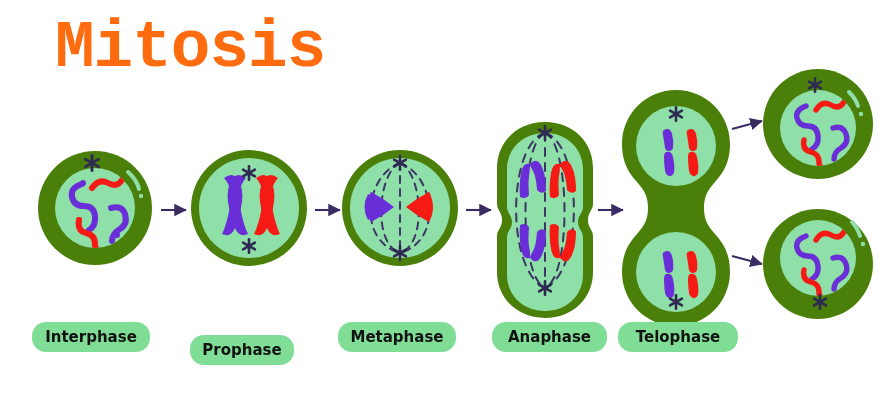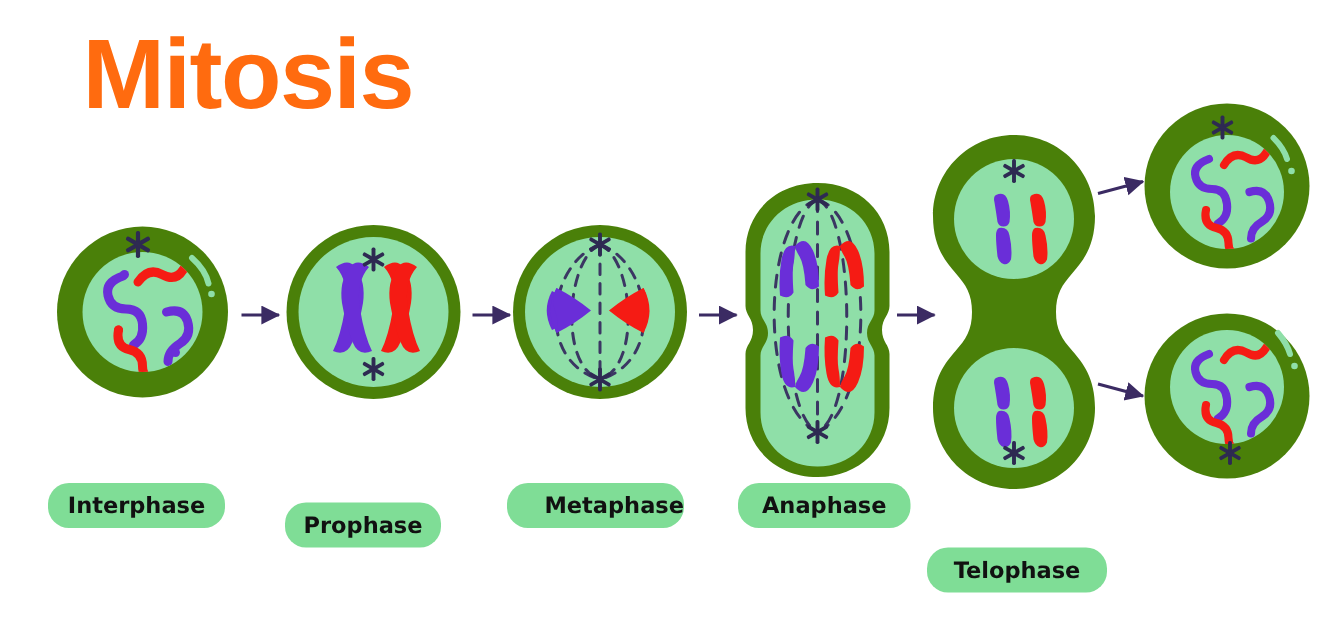--- a/index.html
+++ b/index.html
@@ -4,21 +4,21 @@
 <style>
   html,body{margin:0;padding:0;}
   body{
     width:887px;height:416px;background:#ffffff;
     font-family:"Liberation Sans", sans-serif;
     overflow:hidden;position:relative;
   }
   #stage{position:absolute;left:0;top:0;width:887px;height:416px;}
   .title{
     position:absolute;left:55px;top:16px;
-    font-family:Liberation Sans, sans-serif;
+    font-family:Liberation Mono, monospace;
     font-size:66px;font-weight:bold;color:#FF6B0F;
     letter-spacing:-1px;line-height:1;
   }
   .logo{
     position:absolute;left:676px;top:18px;
     font-family:"DejaVu Serif", serif;
     font-size:44px;font-style:italic;font-weight:bold;
     color:#FF6B0F;line-height:1;
   }
   .label{
@@ -302,17 +302,17 @@
           <rect x="-1.3" y="-8" width="2.6" height="16" rx="1.1" transform="rotate(120)"></rect>
         </g>
       </g>
     </g>
 
   </svg>
   </div>
 
   <div class="label" style="left:32px;top:322px;width:118px;">Interphase</div>
   <div class="label" style="left:190px;top:322px;width:104px;margin-top:13px;">Prophase</div>
-  <div class="label" style="left:338px;top:322px;width:118px;text-align:right;">Metaphase</div>
+  <div class="label" style="left:338px;top:322px;width:118px;">Metaphase</div>
   <div class="label" style="left:492px;top:322px;width:115px;">Anaphase</div>
-  <div class="label" style="left:618px;top:322px;width:120px;margin-top:43px;">Telophase</div>
+  <div class="label" style="left:618px;top:322px;width:120px;">Telophase</div>
 
 </div>
 
 </body></html>

